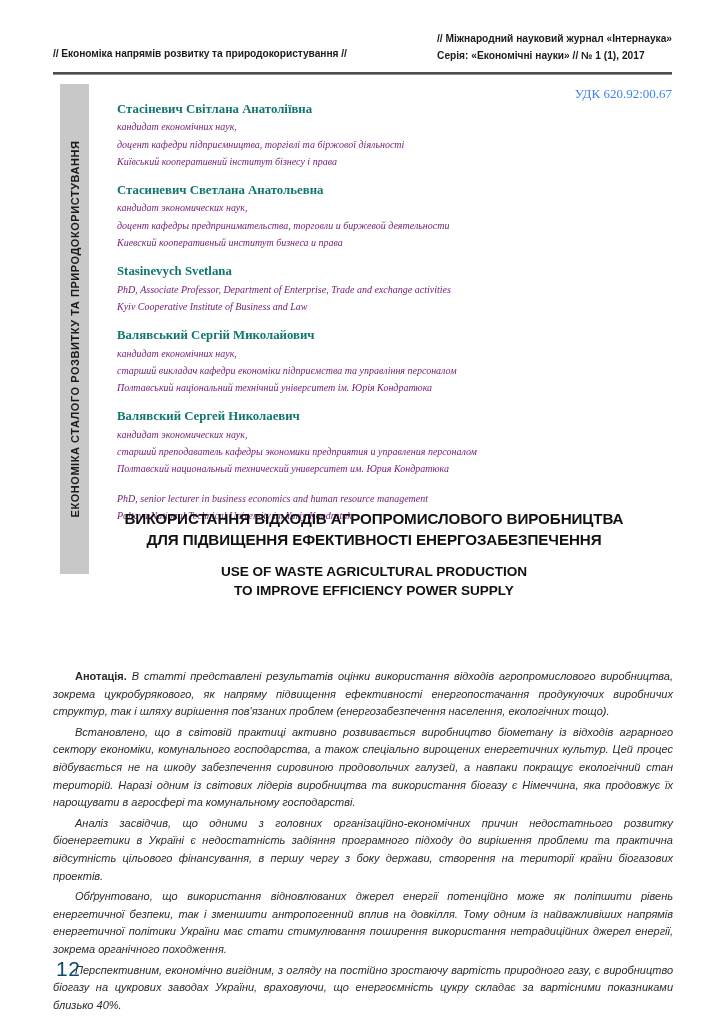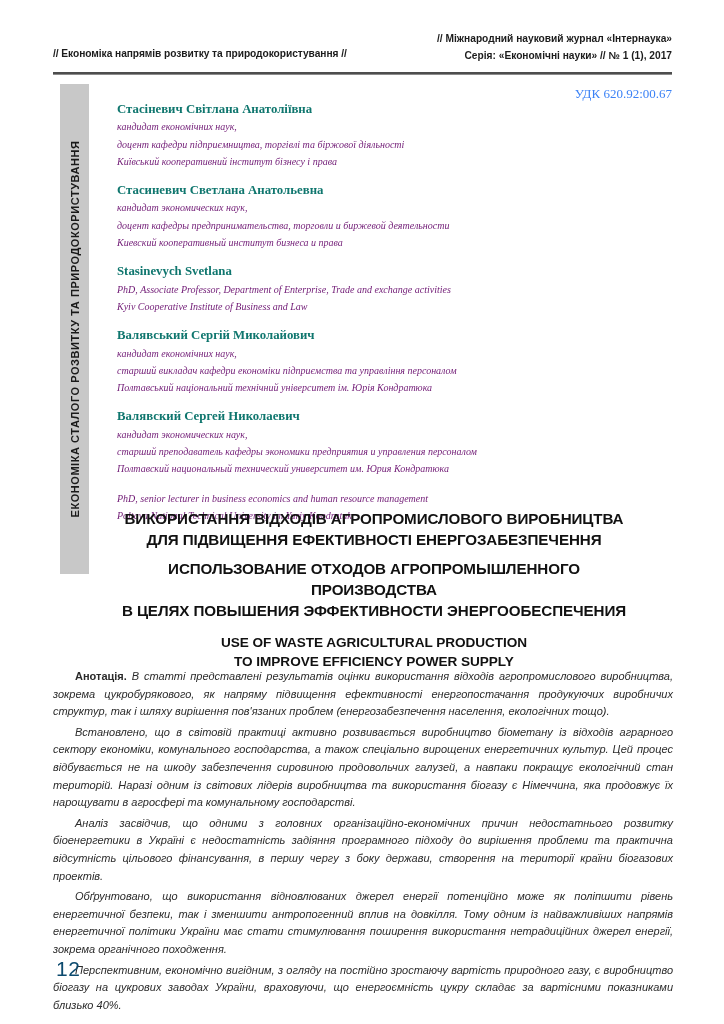--- a/index.html
+++ b/index.html
@@ -37,21 +37,20 @@
     font-size: 10.2px;
     font-weight: 700;
     letter-spacing: -0.05px;
     color: #1c1c1c;
     white-space: nowrap;
   }
   .runhead-right {
     position: absolute;
     right: 0;
     top: 0;
-    text-align: right;
     font-family: "Liberation Sans", "DejaVu Sans", sans-serif;
     font-size: 10.2px;
     font-weight: 700;
     line-height: 17px;
     color: #1c1c1c;
     white-space: nowrap;
   }
   .runhead-rule {
     position: absolute;
     left: 53px;
@@ -232,24 +231,20 @@
       <div class="a-line">Poltava National Technical University im.Yuriy Kondratuk</div>
     </div>
 
   </div>
 
   <div class="titles">
     <div class="title-block title-ua">
       <div>ВИКОРИСТАННЯ ВІДХОДІВ АГРОПРОМИСЛОВОГО ВИРОБНИЦТВА</div>
       <div>ДЛЯ ПІДВИЩЕННЯ ЕФЕКТИВНОСТІ ЕНЕРГОЗАБЕЗПЕЧЕННЯ</div>
     </div>
-    <div class="title-block title-ru">
-      <div>ИСПОЛЬЗОВАНИЕ ОТХОДОВ АГРОПРОМЫШЛЕННОГО ПРОИЗВОДСТВА</div>
-      <div>В ЦЕЛЯХ ПОВЫШЕНИЯ ЭФФЕКТИВНОСТИ ЭНЕРГООБЕСПЕЧЕНИЯ</div>
-    </div>
     <div class="title-block title-en">
       <div>USE OF WASTE AGRICULTURAL PRODUCTION</div>
       <div>TO IMPROVE EFFICIENCY POWER SUPPLY</div>
     </div>
   </div>
 
   <div class="abstract">
     <p><span class="abs-label">Анотація.</span><span> В статті представлені результатів оцінки використання відходів агропромислового виробництва, зокрема цукробурякового, як напряму підвищення ефективності енергопостачання продукуючих виробничих структур, так і шляху вирішення пов'язаних проблем (енергозабезпечення населення, екологічних тощо).</span></p>
     <p>Встановлено, що в світовій практиці активно розвивається виробництво біометану із відходів аграрного сектору економіки, комунального господарства, а також спеціально вирощених енергетичних культур. Цей процес відбувається не на шкоду забезпечення сировиною продовольчих галузей, а навпаки покращує екологічний стан територій. Наразі одним із світових лідерів виробництва та використання біогазу є Німеччина, яка продовжує їх нарощувати в агросфері та комунальному господарстві.</p>
     <p>Аналіз засвідчив, що одними з головних організаційно-економічних причин недостатнього розвитку біоенергетики в Україні є недостатність задіяння програмного підходу до вирішення проблеми та практична відсутність цільового фінансування, в першу чергу з боку держави, створення на території країни біогазових проектів.</p>

